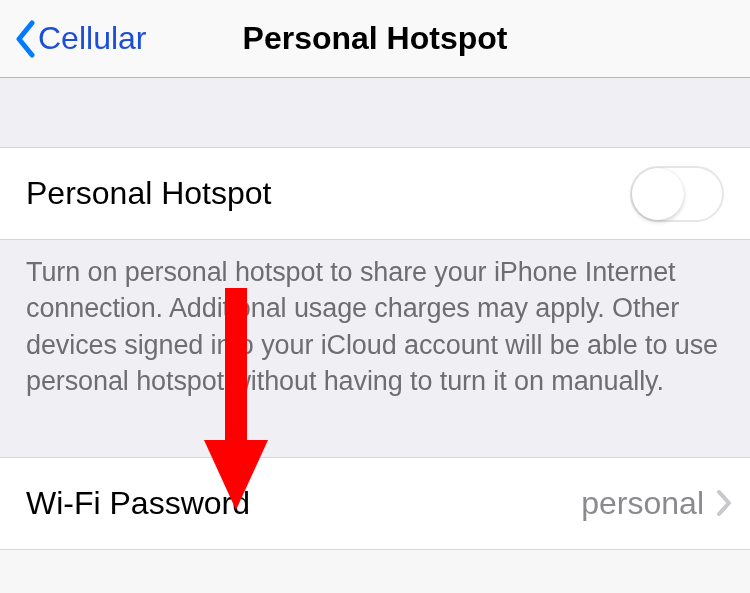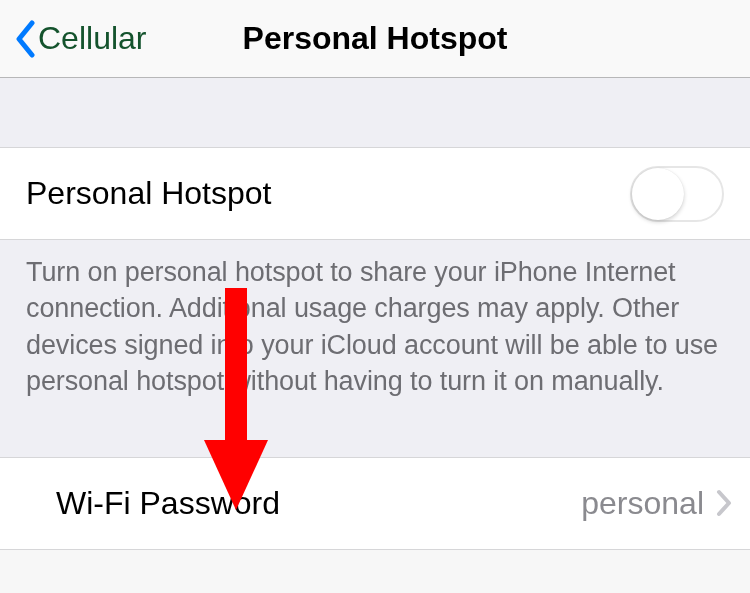--- a/index.html
+++ b/index.html
@@ -15,21 +15,21 @@
     height: 78px;
     background: #f9f9f9;
     border-bottom: 1px solid #b7b7b8;
     display: flex;
     align-items: center;
     position: relative;
   }
   .back {
     display: flex;
     align-items: center;
-    color: #14532d;
+    color: #1d4ed8;
     font-size: 32px;
     font-weight: 400;
     padding-left: 14px;
     cursor: pointer;
   }
   .back svg { margin-right: 2px; }
   .title {
     position: absolute;
     left: 50%;
     transform: translateX(-50%);
@@ -90,21 +90,21 @@
   }
   .row2 {
     background: #fff;
     display: flex;
     align-items: center;
     height: 92px;
     padding: 0 18px 0 26px;
     border-bottom: 1px solid #d6d6d8;
     cursor: pointer;
   }
-  .row2 .row-label { flex: 1; margin-left: 30px; }
+  .row2 .row-label { flex: 1; }
   .row-value {
     font-size: 32px;
     color: #8a8a8f;
     margin-right: 12px;
   }
   .chevron-right { color: #c7c7cc; }
 
   
   .arrow {
     position: absolute;

